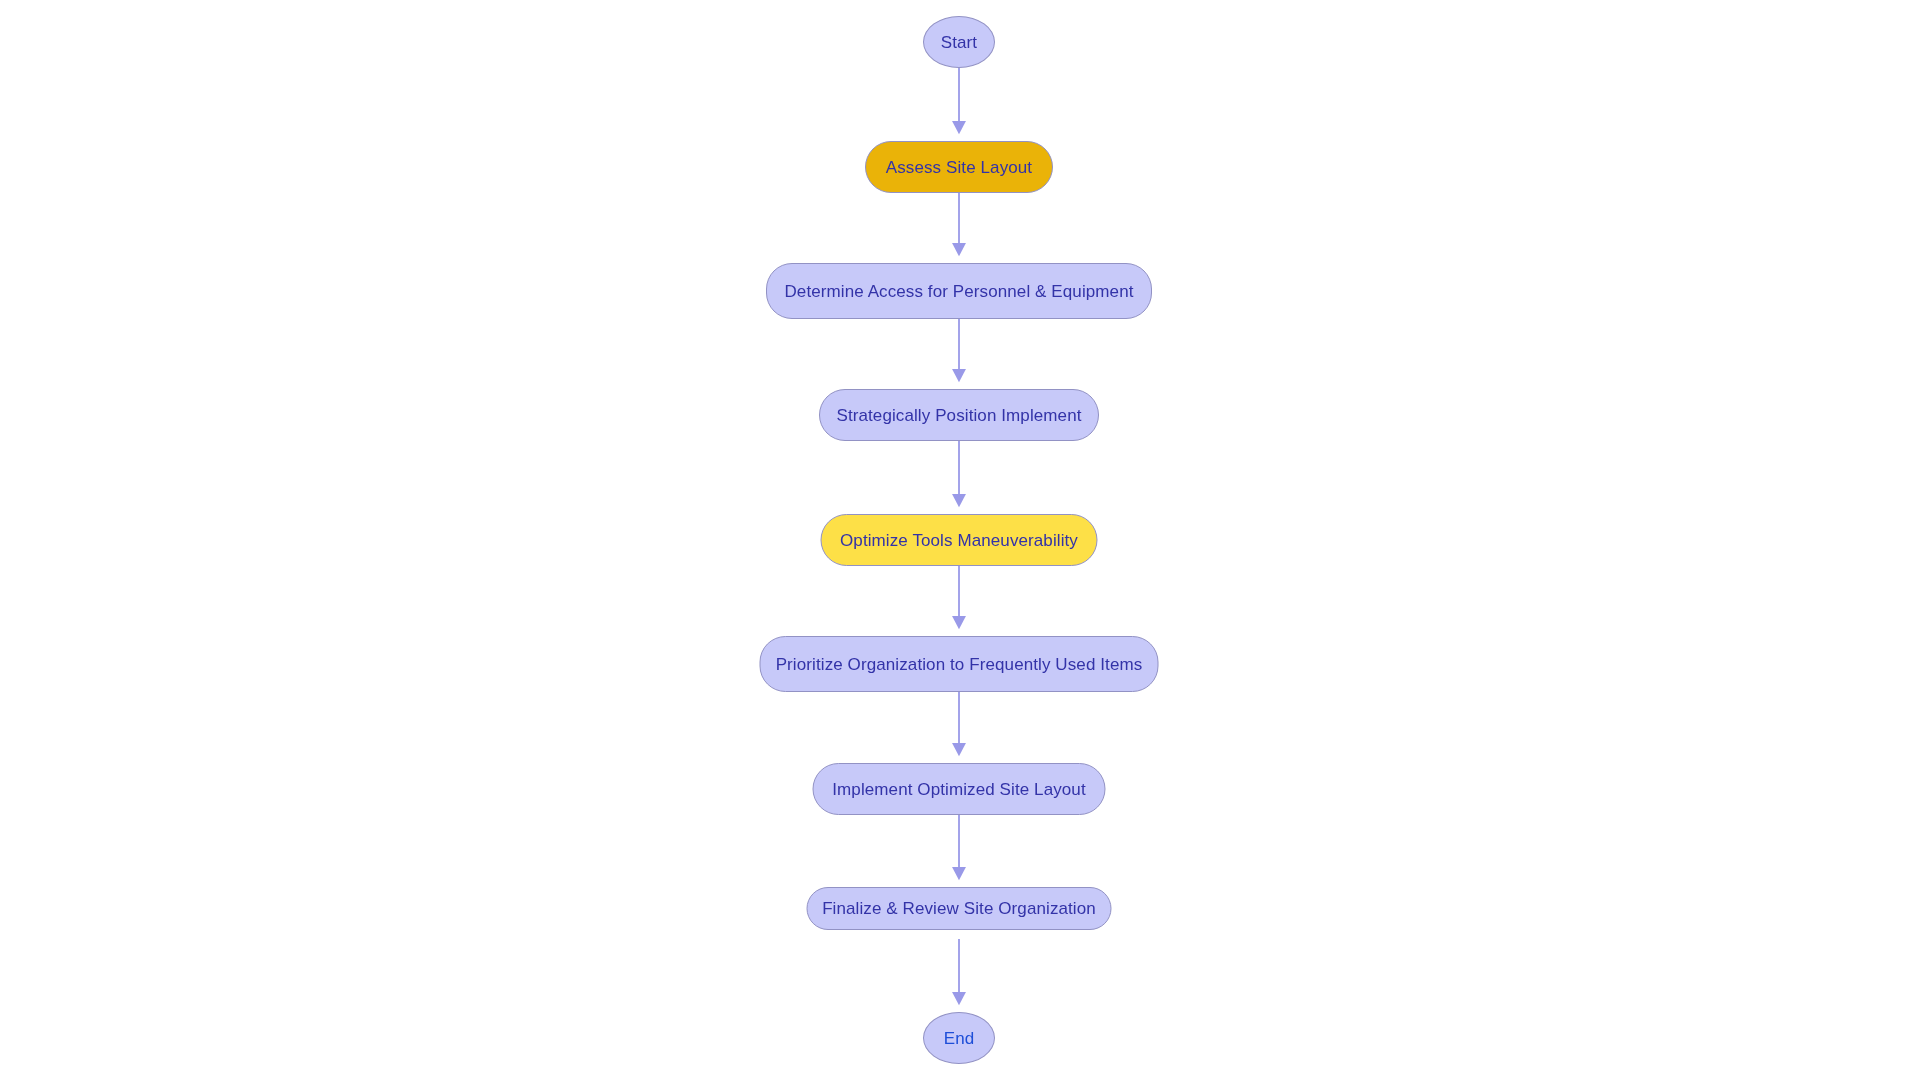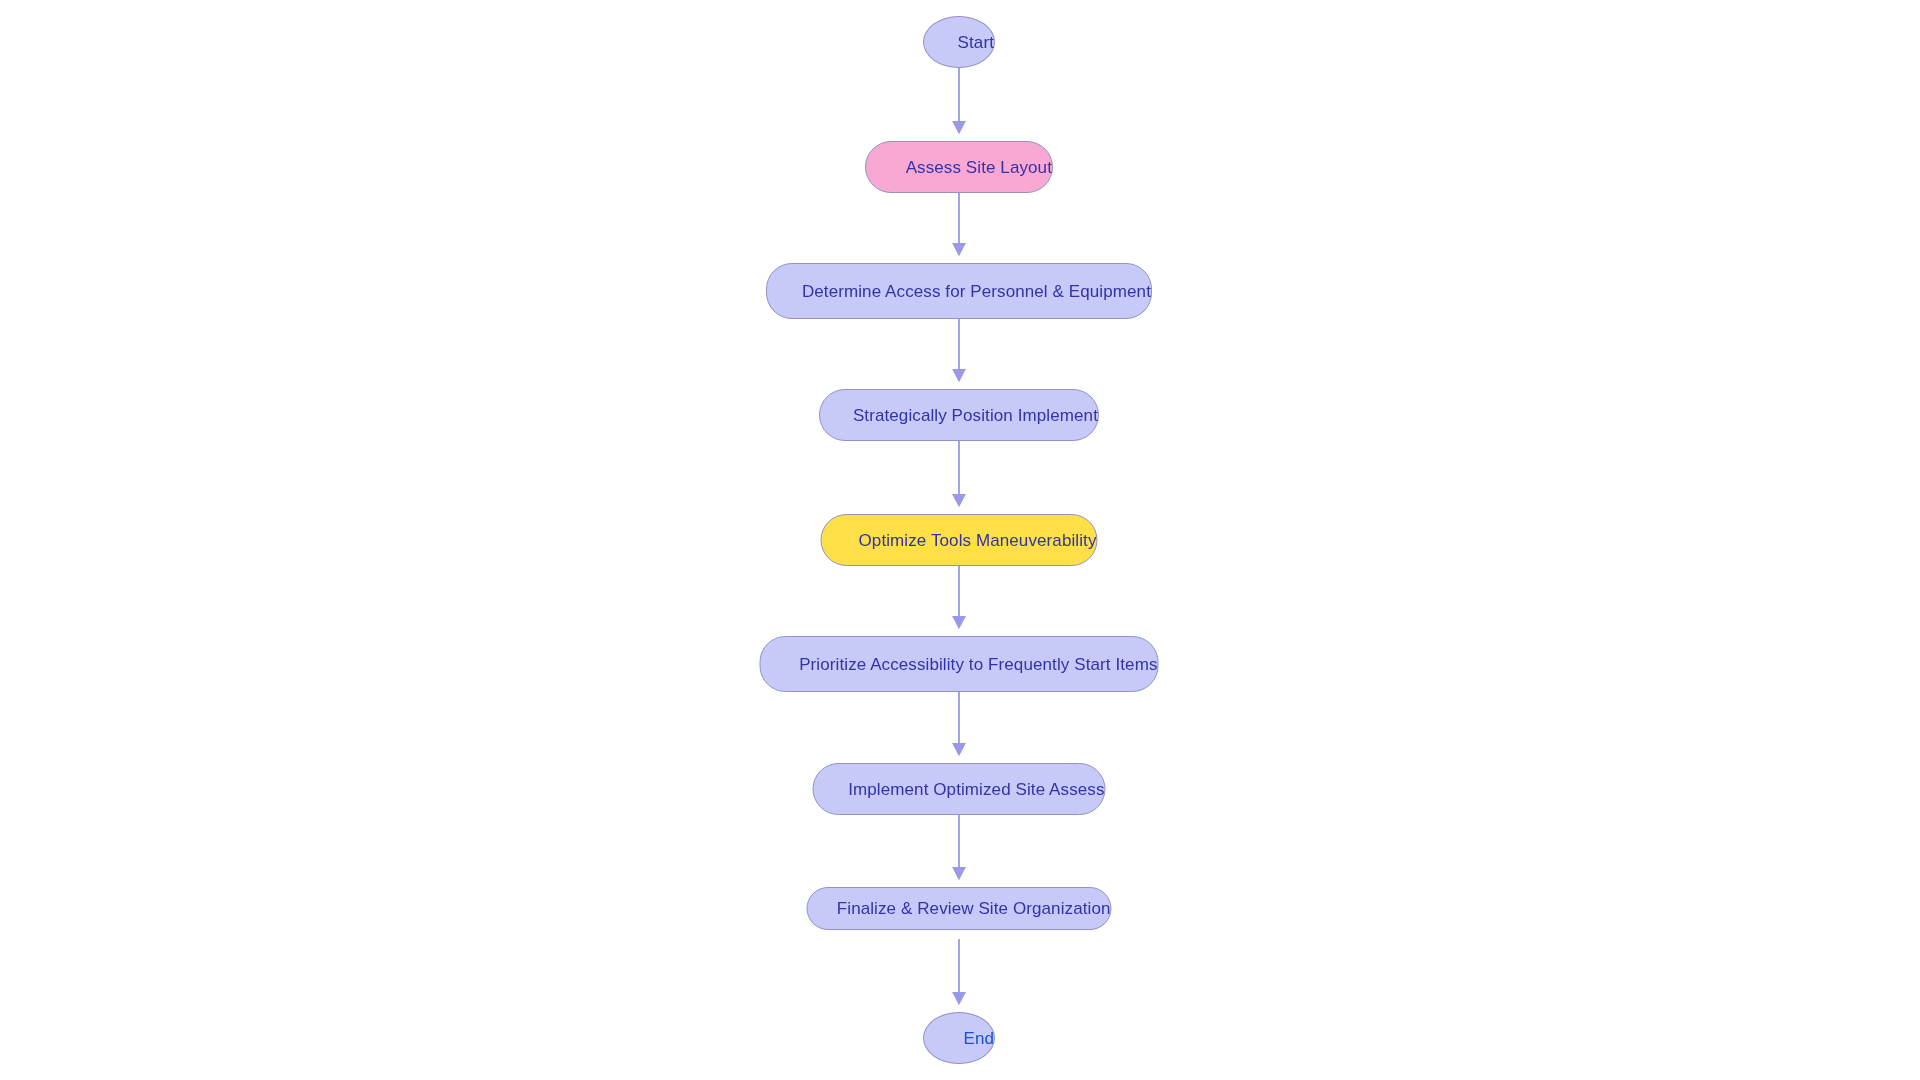--- a/index.html
+++ b/index.html
@@ -29,21 +29,21 @@
     width: 1920px;
     height: 1080px;
     pointer-events: none;
   }
 
   .node {
     position: absolute;
     box-sizing: border-box;
     display: flex;
     align-items: center;
-    justify-content: flex-end;
+    justify-content: center;
     background: #c7c9f9;
     border: 1px solid #9292c4;
     color: #3333a8;
     font-size: 17px;
     font-weight: 400;
     letter-spacing: 0.1px;
     white-space: nowrap;
     transform: translateX(-50%);
     left: 959px;
   }
@@ -81,37 +81,37 @@
         <line x1="959" y1="692" x2="959" y2="754" stroke="#9999e8" stroke-width="1.8" marker-end="url(#arrowhead)"></line>
         <line x1="959" y1="815" x2="959" y2="878" stroke="#9999e8" stroke-width="1.8" marker-end="url(#arrowhead)"></line>
         <line x1="959" y1="939" x2="959" y2="1003" stroke="#9999e8" stroke-width="1.8" marker-end="url(#arrowhead)"></line>
       </g>
   </svg>
 
   <div id="nodes-group">
       <div class="node terminal" style="left: 959px; top: 16px; width: 72px; height: 52px; background: rgb(199, 201, 249); border-color: rgb(146, 146, 196); color: rgb(51, 51, 168);">
         <span class="node-label">Start</span>
       </div>
-      <div class="node step" style="left: 959px; top: 141px; width: 188px; height: 52px; background: #f9a8d4; border-color: rgb(146, 146, 196); color: rgb(51, 51, 168);">
+      <div class="node step" style="left: 959px; top: 141px; width: 188px; height: 52px; background: #eab308; border-color: rgb(146, 146, 196); color: rgb(51, 51, 168);">
         <span class="node-label">Assess Site Layout</span>
       </div>
       <div class="node step" style="left: 959px; top: 263px; width: 386px; height: 56px; background: rgb(199, 201, 249); border-color: rgb(146, 146, 196); color: rgb(51, 51, 168);">
         <span class="node-label">Determine Access for Personnel &amp; Equipment</span>
       </div>
       <div class="node step" style="left: 959px; top: 389px; width: 280px; height: 52px; background: rgb(199, 201, 249); border-color: rgb(146, 146, 196); color: rgb(51, 51, 168);">
         <span class="node-label">Strategically Position Implement</span>
       </div>
       <div class="node step" style="left: 959px; top: 514px; width: 277px; height: 52px; background: #fde047; border-color: rgb(146, 146, 196); color: rgb(51, 51, 168);">
         <span class="node-label">Optimize Tools Maneuverability</span>
       </div>
       <div class="node step" style="left: 959px; top: 636px; width: 399px; height: 56px; background: rgb(199, 201, 249); border-color: rgb(146, 146, 196); color: rgb(51, 51, 168);">
-        <span class="node-label">Prioritize Accessibility to Frequently Start Items</span>
+        <span class="node-label">Prioritize Organization to Frequently Used Items</span>
       </div>
       <div class="node step" style="left: 959px; top: 763px; width: 293px; height: 52px; background: rgb(199, 201, 249); border-color: rgb(146, 146, 196); color: rgb(51, 51, 168);">
-        <span class="node-label">Implement Optimized Site Assess</span>
+        <span class="node-label">Implement Optimized Site Layout</span>
       </div>
       <div class="node step" style="left: 959px; top: 887px; width: 305px; height: 43px; background: rgb(199, 201, 249); border-color: rgb(146, 146, 196); color: rgb(51, 51, 168);">
         <span class="node-label">Finalize &amp; Review Site Organization</span>
       </div>
       <div class="node terminal" style="left: 959px; top: 1012px; width: 72px; height: 52px; background: rgb(199, 201, 249); border-color: rgb(146, 146, 196); color: #1d4ed8;">
         <span class="node-label">End</span>
       </div>
     </div>
 
 </div>

